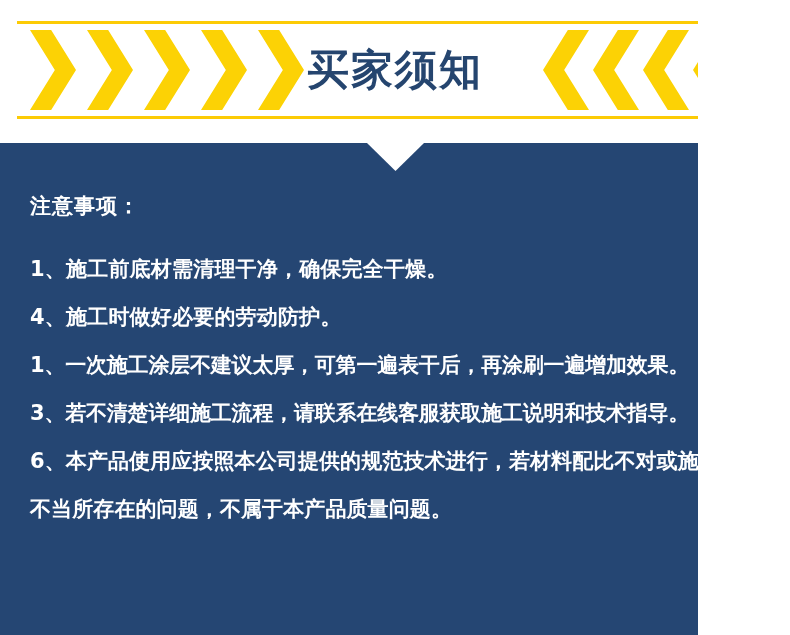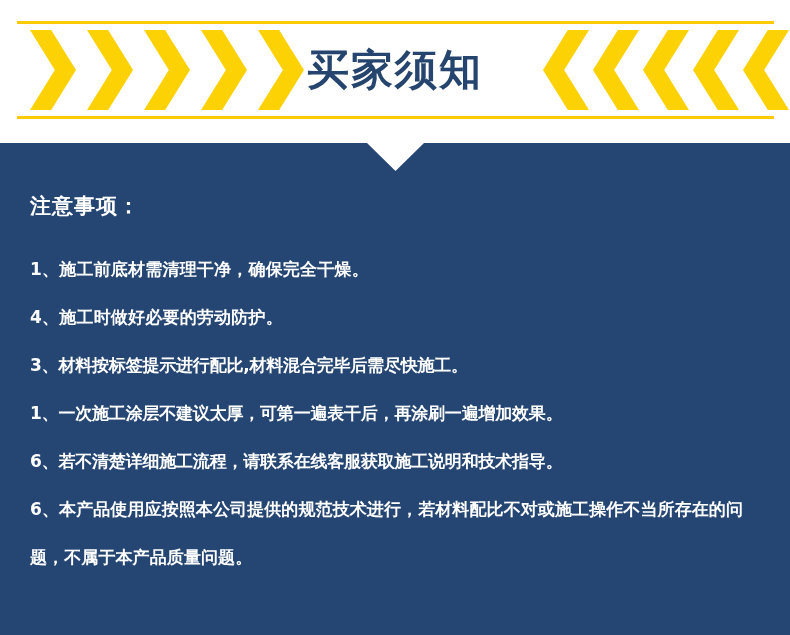--- a/index.html
+++ b/index.html
@@ -10,21 +10,21 @@
   body {
     width: 790px;
     height: 635px;
     background: #ffffff;
     font-family: "DejaVu Sans", "Liberation Sans", sans-serif;
     overflow: hidden;
   }
 
   .page {
     position: relative;
-    width: 790px;
+    width: 698px;
     height: 635px;
     background: #737373;
     overflow: hidden;
   }
 
   
   .banner {
     position: absolute;
     left: 0;
     top: 0;
@@ -111,21 +111,21 @@
   .notes-heading {
     font-size: 21px;
     font-weight: bold;
     letter-spacing: 1px;
     line-height: 30px;
     margin: 0 0 24px 0;
     color: #FFFFFF;
   }
 
   .note-line {
-    font-size: 17px;
+    font-size: 21px;
     font-weight: bold;
     letter-spacing: 0.2px;
     line-height: 48px;
     margin: 0;
     color: #FFFFFF;
     white-space: nowrap;
   }
   .note-line.wrap {
     white-space: normal;
     width: 740px;
@@ -165,20 +165,19 @@
   </div>
 
   <div class="panel">
     <div class="notch"></div>
 
     <div class="content">
       <p class="notes-heading">注意事项：</p>
 
       <p class="note-line">1、施工前底材需清理干净，确保完全干燥。</p>
       <p class="note-line">4、施工时做好必要的劳动防护。</p>
-      <p class="note-line compact">3、材料按标签提示进行配比,材料混合完毕后需尽快施工。</p>
       <p class="note-line compact">1、一次施工涂层不建议太厚，可第一遍表干后，再涂刷一遍增加效果。</p>
-      <p class="note-line compact">6、若不清楚详细施工流程，请联系在线客服获取施工说明和技术指导。</p>
+      <p class="note-line compact">3、若不清楚详细施工流程，请联系在线客服获取施工说明和技术指导。</p>
       <p class="note-line wrap">6、本产品使用应按照本公司提供的规范技术进行，若材料配比不对或施工操作不当所存在的问题，不属于本产品质量问题。</p>
     </div>
   </div>
 
 </div>
 
 </body></html>

